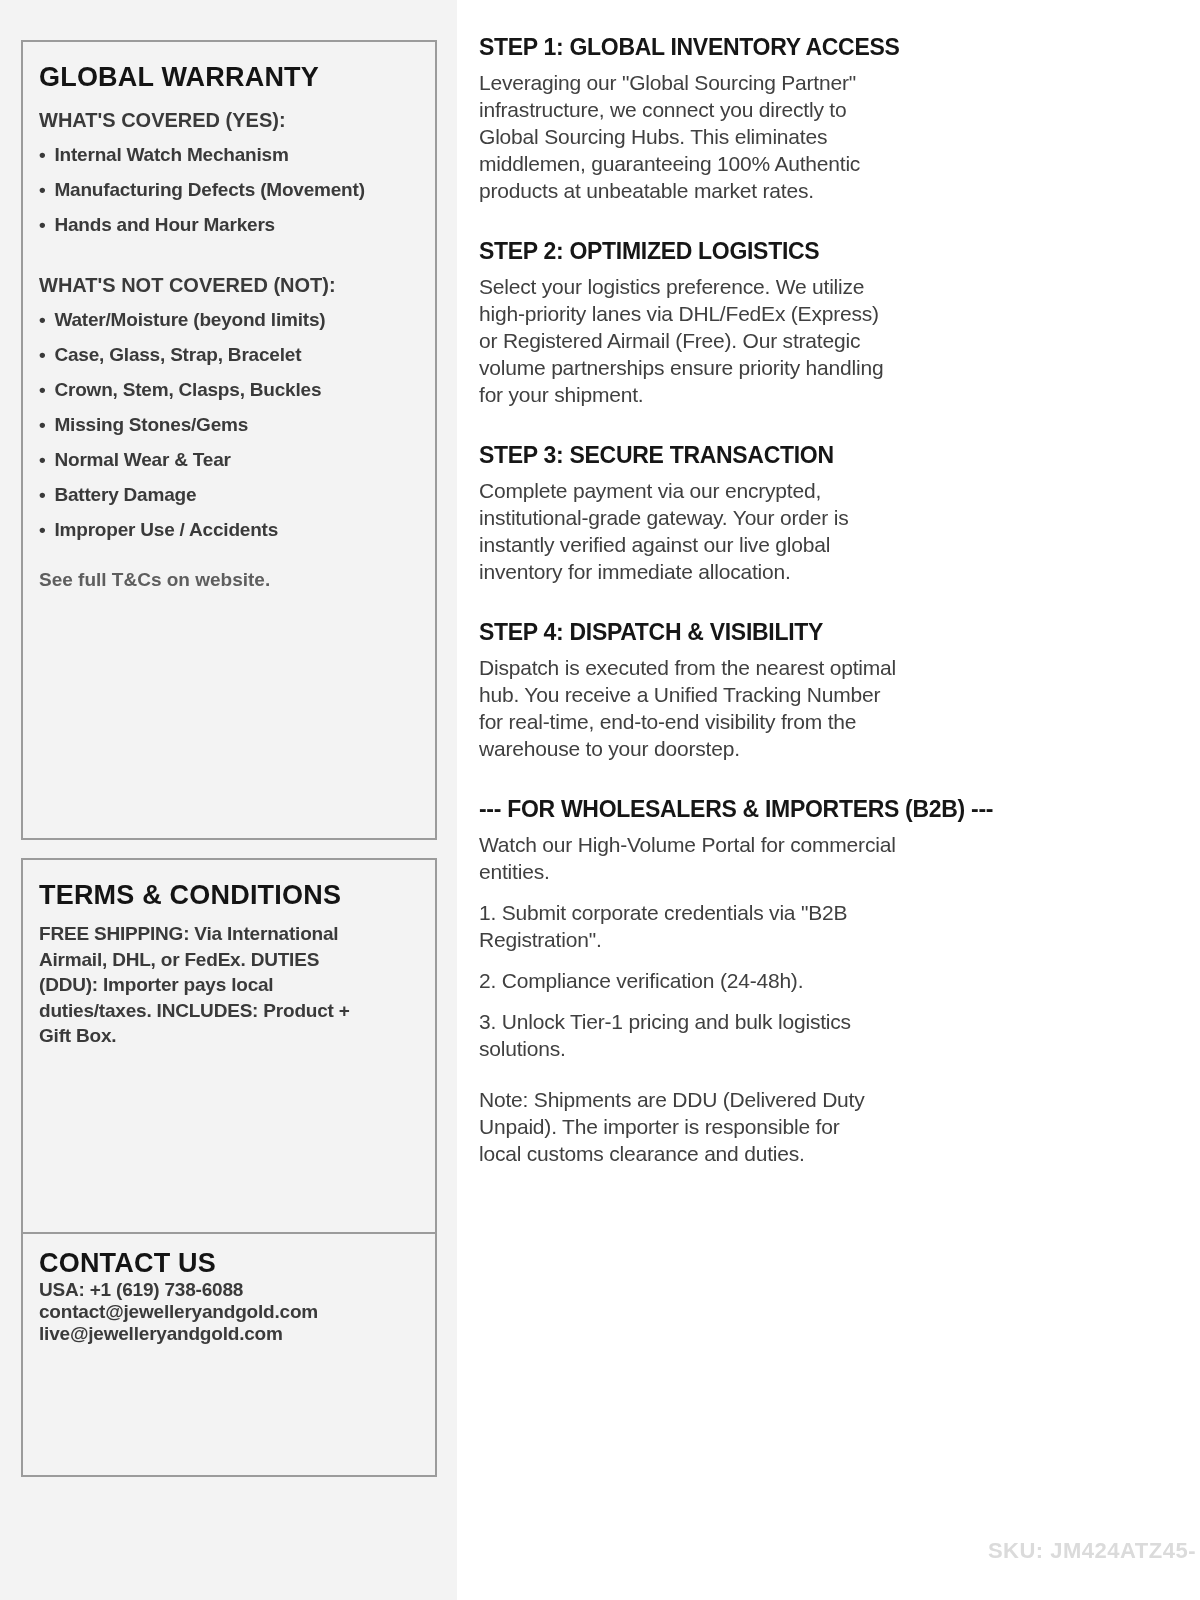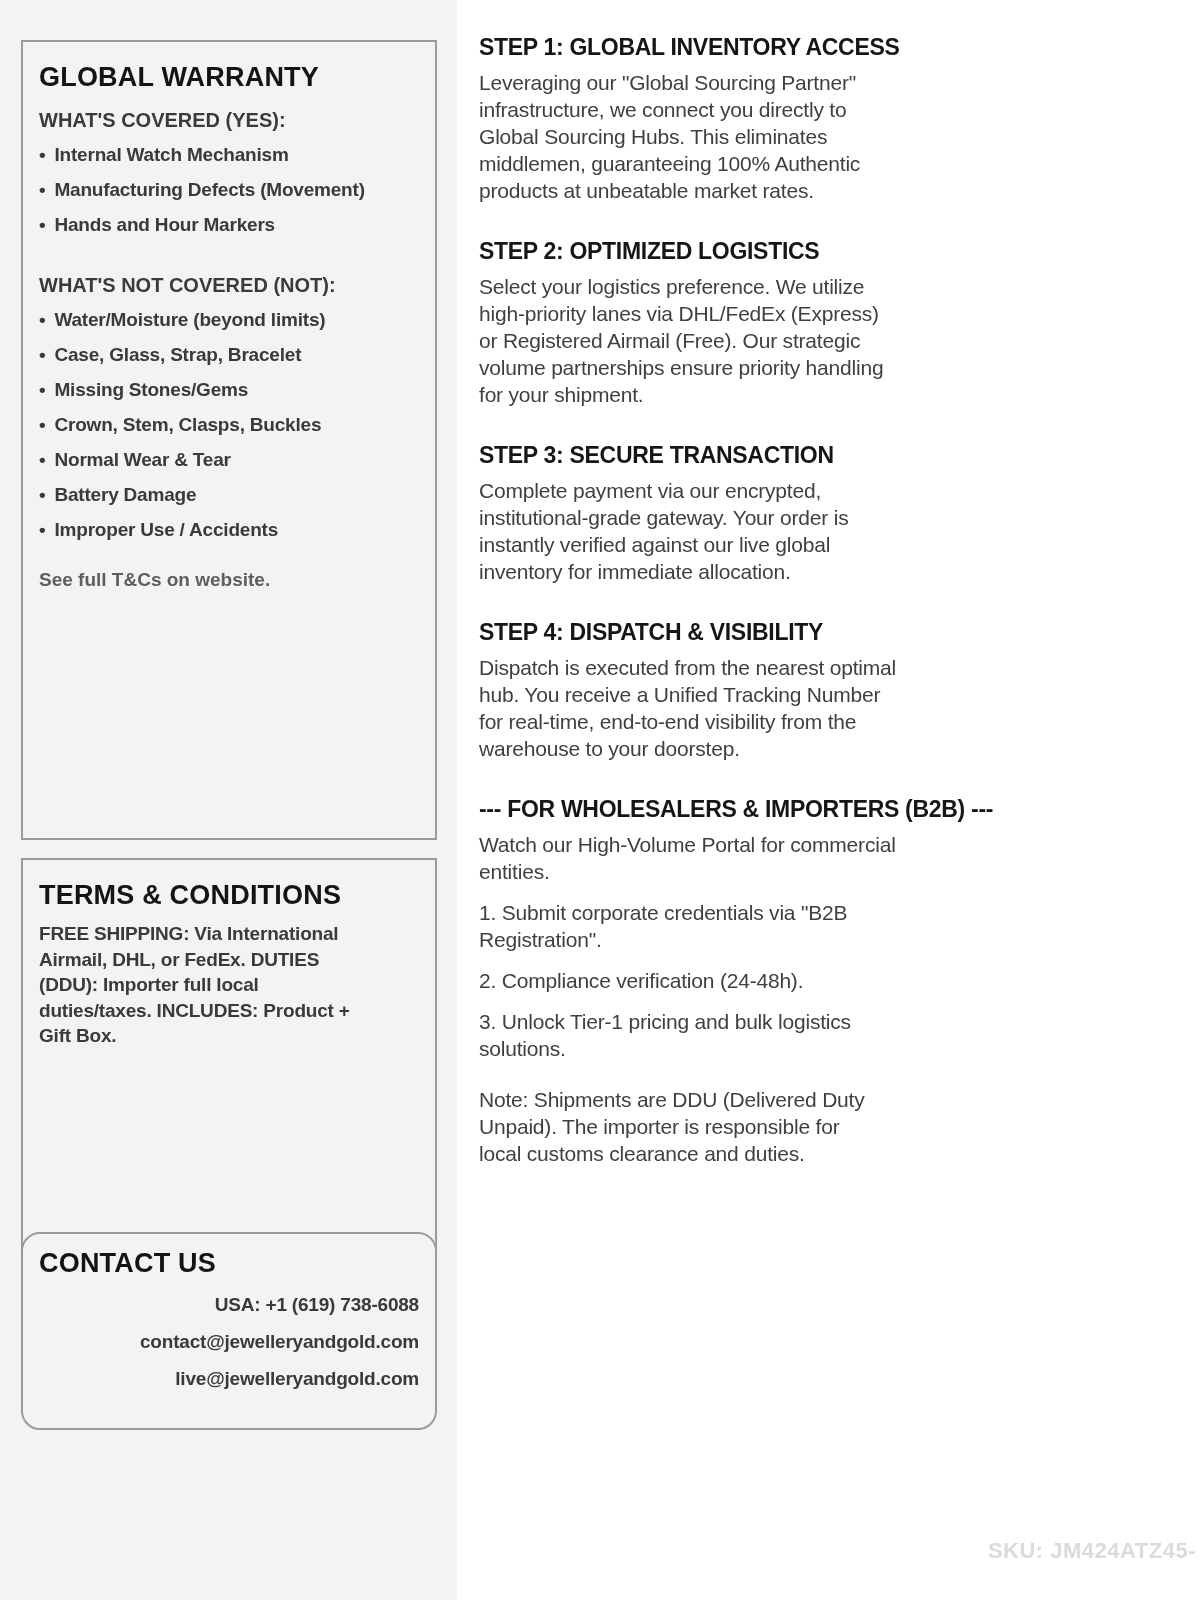--- a/index.html
+++ b/index.html
@@ -24,21 +24,21 @@
     position: absolute;
     left: 21px;
     width: 416px;
     box-sizing: border-box;
     border: 2px solid #9b9b9b;
     background: #f3f3f3;
     padding: 20px 16px;
   }
   .box-warranty { top: 40px;  height: 800px; }
   .box-terms    { top: 858px; height: 400px; }
-  .box-contact  { top: 1232px; height: 198px; padding-top: 14px; border-radius: 19px; }
+  .box-contact  { top: 1232px; height: 245px; padding-top: 14px; }
 
   .box h2 {
     margin: 0;
     font-size: 27px;
     font-weight: 800;
     color: #141414;
     letter-spacing: 0.2px;
   }
   .sublabel {
     margin-top: 16px;
@@ -72,26 +72,24 @@
   .terms-body {
     margin-top: 10px;
     font-size: 19px;
     font-weight: 700;
     color: #3a3a3a;
     line-height: 25.5px;
     white-space: pre-line;
     letter-spacing: -0.2px;
   }
   .contact-item {
-    margin-top: 15px;
-    font-size: 19px;
-    font-weight: 700;
-    color: #3a3a3a;
-    letter-spacing: -0.2px;
-    text-align: right;
+    font-size: 19px;
+    font-weight: 700;
+    color: #3a3a3a;
+    letter-spacing: -0.2px;
   }
 
   
   .main {
     position: absolute;
     left: 457px; top: 0;
     width: 743px; height: 1600px;
   }
   .main h1 {
     margin: 58px 0 0 0;
@@ -147,34 +145,34 @@
       <div class="sublabel">WHAT'S COVERED (YES):</div>
       <ul class="bullets">
         <li>Internal Watch Mechanism</li>
         <li>Manufacturing Defects (Movement)</li>
         <li>Hands and Hour Markers</li>
       </ul>
       <div class="sublabel spaced">WHAT'S NOT COVERED (NOT):</div>
       <ul class="bullets">
         <li>Water/Moisture (beyond limits)</li>
         <li>Case, Glass, Strap, Bracelet</li>
+        <li>Crown, Stem, Clasps, Buckles</li>
         <li>Missing Stones/Gems</li>
-        <li>Crown, Stem, Clasps, Buckles</li>
         <li>Normal Wear &amp; Tear</li>
         <li>Battery Damage</li>
         <li>Improper Use / Accidents</li>
       </ul>
       <div class="footnote">See full T&amp;Cs on website.</div>
     </section>
 
     <section class="box box-terms">
       <h2>TERMS &amp; CONDITIONS</h2>
       <div class="terms-body">FREE SHIPPING: Via International
 Airmail, DHL, or FedEx.  DUTIES
-(DDU): Importer full local
+(DDU): Importer pays local
 duties/taxes.  INCLUDES: Product +
 Gift Box.</div>
     </section>
 
     <section class="box box-contact">
       <h2>CONTACT US</h2>
       <div class="contact-item">USA: +1 (619) 738-6088</div>
       <div class="contact-item">contact@jewelleryandgold.com</div>
       <div class="contact-item">live@jewelleryandgold.com</div>
     </section>

